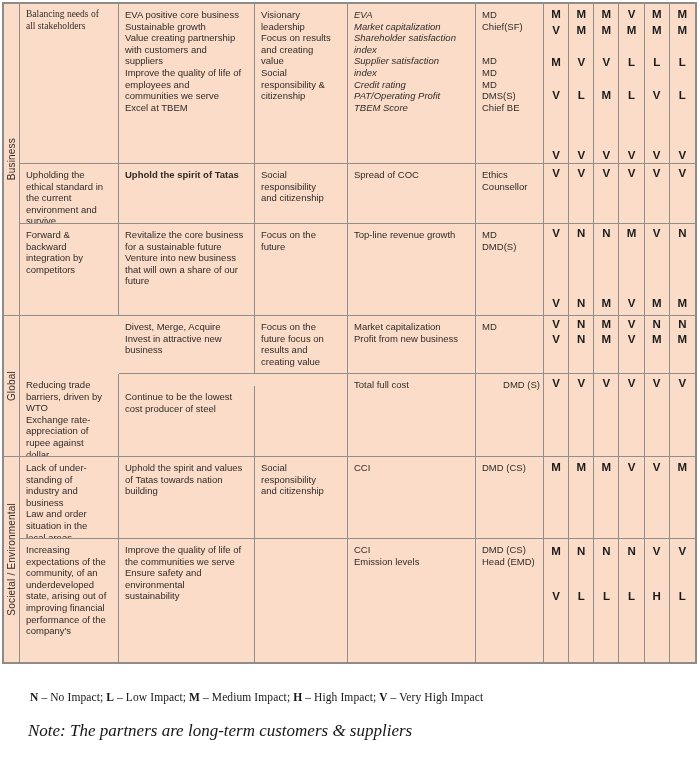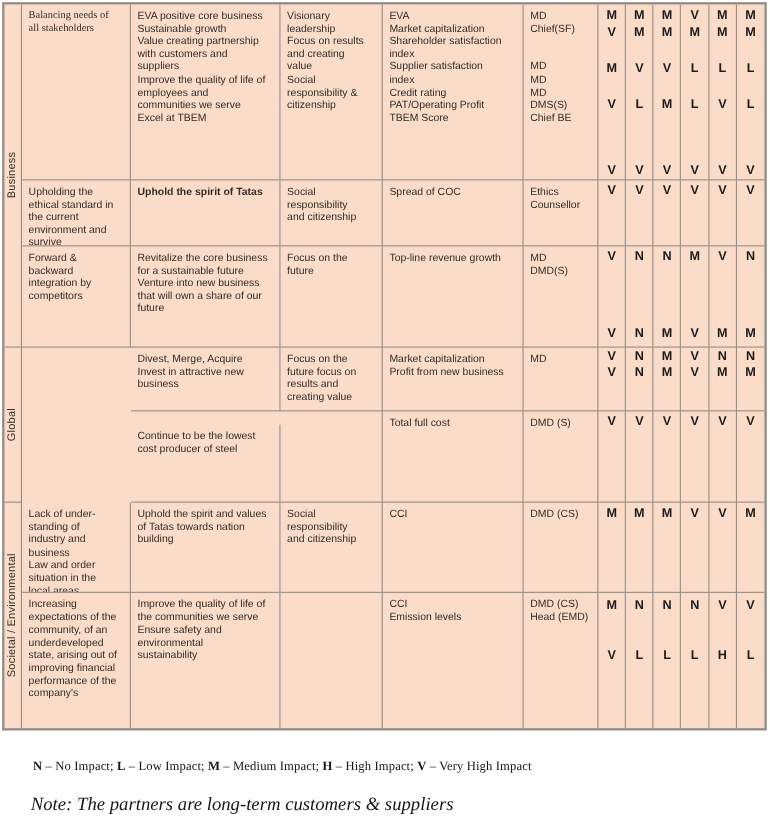--- a/index.html
+++ b/index.html
@@ -46,21 +46,21 @@
 communities we serve
 Excel at TBEM</div>
       <div class="cell" style="grid-area: 1 / 4;">Visionary
 leadership
 Focus on results
 and creating
 value
 Social
 responsibility &amp;
 citizenship</div>
-      <div class="cell" style="grid-area: 1 / 5;">EVA
+      <div class="cell" style="grid-area: 1 / 5; font-style: italic;">EVA
 Market capitalization
 Shareholder satisfaction
 index
 Supplier satisfaction
 index
 Credit rating
 PAT/Operating Profit
 TBEM Score</div>
       <div class="cell" style="grid-area: 1 / 6;">MD
 Chief(SF)
@@ -124,25 +124,32 @@
 creating value</div>
       <div class="cell" style="grid-area: 4 / 5;">Market capitalization
 Profit from new business</div>
       <div class="cell" style="grid-area: 4 / 6;">MD</div>
       <div class="cell impact" style="grid-area: 4 / 7;"><span class="mark" style="top: 3px;">V</span><span class="mark" style="top: 18px;">V</span></div>
       <div class="cell impact" style="grid-area: 4 / 8;"><span class="mark" style="top: 3px;">N</span><span class="mark" style="top: 18px;">N</span></div>
       <div class="cell impact" style="grid-area: 4 / 9;"><span class="mark" style="top: 3px;">M</span><span class="mark" style="top: 18px;">M</span></div>
       <div class="cell impact" style="grid-area: 4 / 10;"><span class="mark" style="top: 3px;">V</span><span class="mark" style="top: 18px;">V</span></div>
       <div class="cell impact" style="grid-area: 4 / 11;"><span class="mark" style="top: 3px;">N</span><span class="mark" style="top: 18px;">M</span></div>
       <div class="cell impact last-col" style="grid-area: 4 / 12;"><span class="mark" style="top: 3px;">N</span><span class="mark" style="top: 18px;">M</span></div>
+      <div class="cell" style="grid-area: 5 / 2;">Reducing trade
+barriers, driven by
+WTO
+Exchange rate-
+appreciation of
+rupee against
+dollar</div>
       <div class="cell" style="grid-area: 5 / 3; margin-top: 12px;">Continue to be the lowest
 cost producer of steel</div>
       <div class="cell" style="grid-area: 5 / 4;"></div>
       <div class="cell" style="grid-area: 5 / 5;">Total full cost</div>
-      <div class="cell" style="grid-area: 5 / 6;">DMD (S)</div>
+      <div class="cell" style="grid-area: 5 / 6; text-align: right;">DMD (S)</div>
       <div class="cell impact" style="grid-area: 5 / 7;"><span class="mark" style="top: 4px;">V</span></div>
       <div class="cell impact" style="grid-area: 5 / 8;"><span class="mark" style="top: 4px;">V</span></div>
       <div class="cell impact" style="grid-area: 5 / 9;"><span class="mark" style="top: 4px;">V</span></div>
       <div class="cell impact" style="grid-area: 5 / 10;"><span class="mark" style="top: 4px;">V</span></div>
       <div class="cell impact" style="grid-area: 5 / 11;"><span class="mark" style="top: 4px;">V</span></div>
       <div class="cell impact last-col" style="grid-area: 5 / 12;"><span class="mark" style="top: 4px;">V</span></div>
       <div class="cell" style="grid-area: 6 / 2;">Lack of under-
 standing of
 industry and
 business

